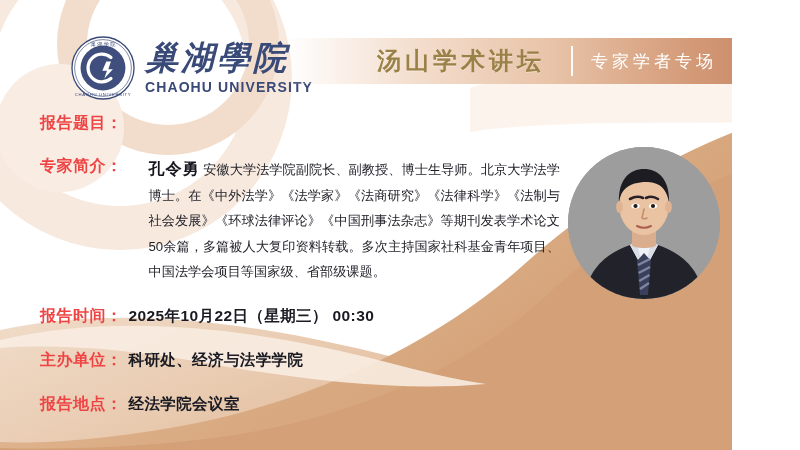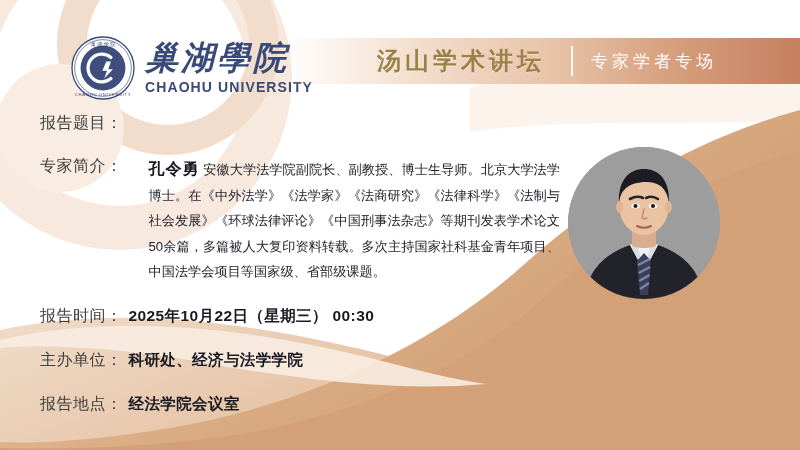--- a/index.html
+++ b/index.html
@@ -2,21 +2,21 @@
 <html><head>
 <meta charset="utf-8">
 <style>
   html, body {
     margin: 0;
     padding: 0;
     background: #ffffff;
   }
   #poster {
     position: relative;
-    width: 800px;
+    width: 732px;
     height: 450px;
     overflow: hidden;
     background: #ffffff;
     font-family: "Liberation Sans", "DejaVu Sans", sans-serif;
   }
 
   
   .bg-layer {
     position: absolute;
     inset: 0;
@@ -105,23 +105,23 @@
 
   
   .content { position: absolute; left: 40px; top: 113px; width: 520px; }
 
   .row-title {
     display: flex;
     align-items: baseline;
     margin-bottom: 22px;
   }
   .label {
-    color: #404040;
+    color: #ef4444;
     font-size: 16px;
-    font-weight: normal;
+    font-weight: bold;
     white-space: nowrap;
     letter-spacing: 0.5px;
   }
   .title-text {
     color: #1a1a2e;
     font-size: 19px;
     font-weight: bold;
     margin-left: 6px;
     letter-spacing: 0.5px;
   }

